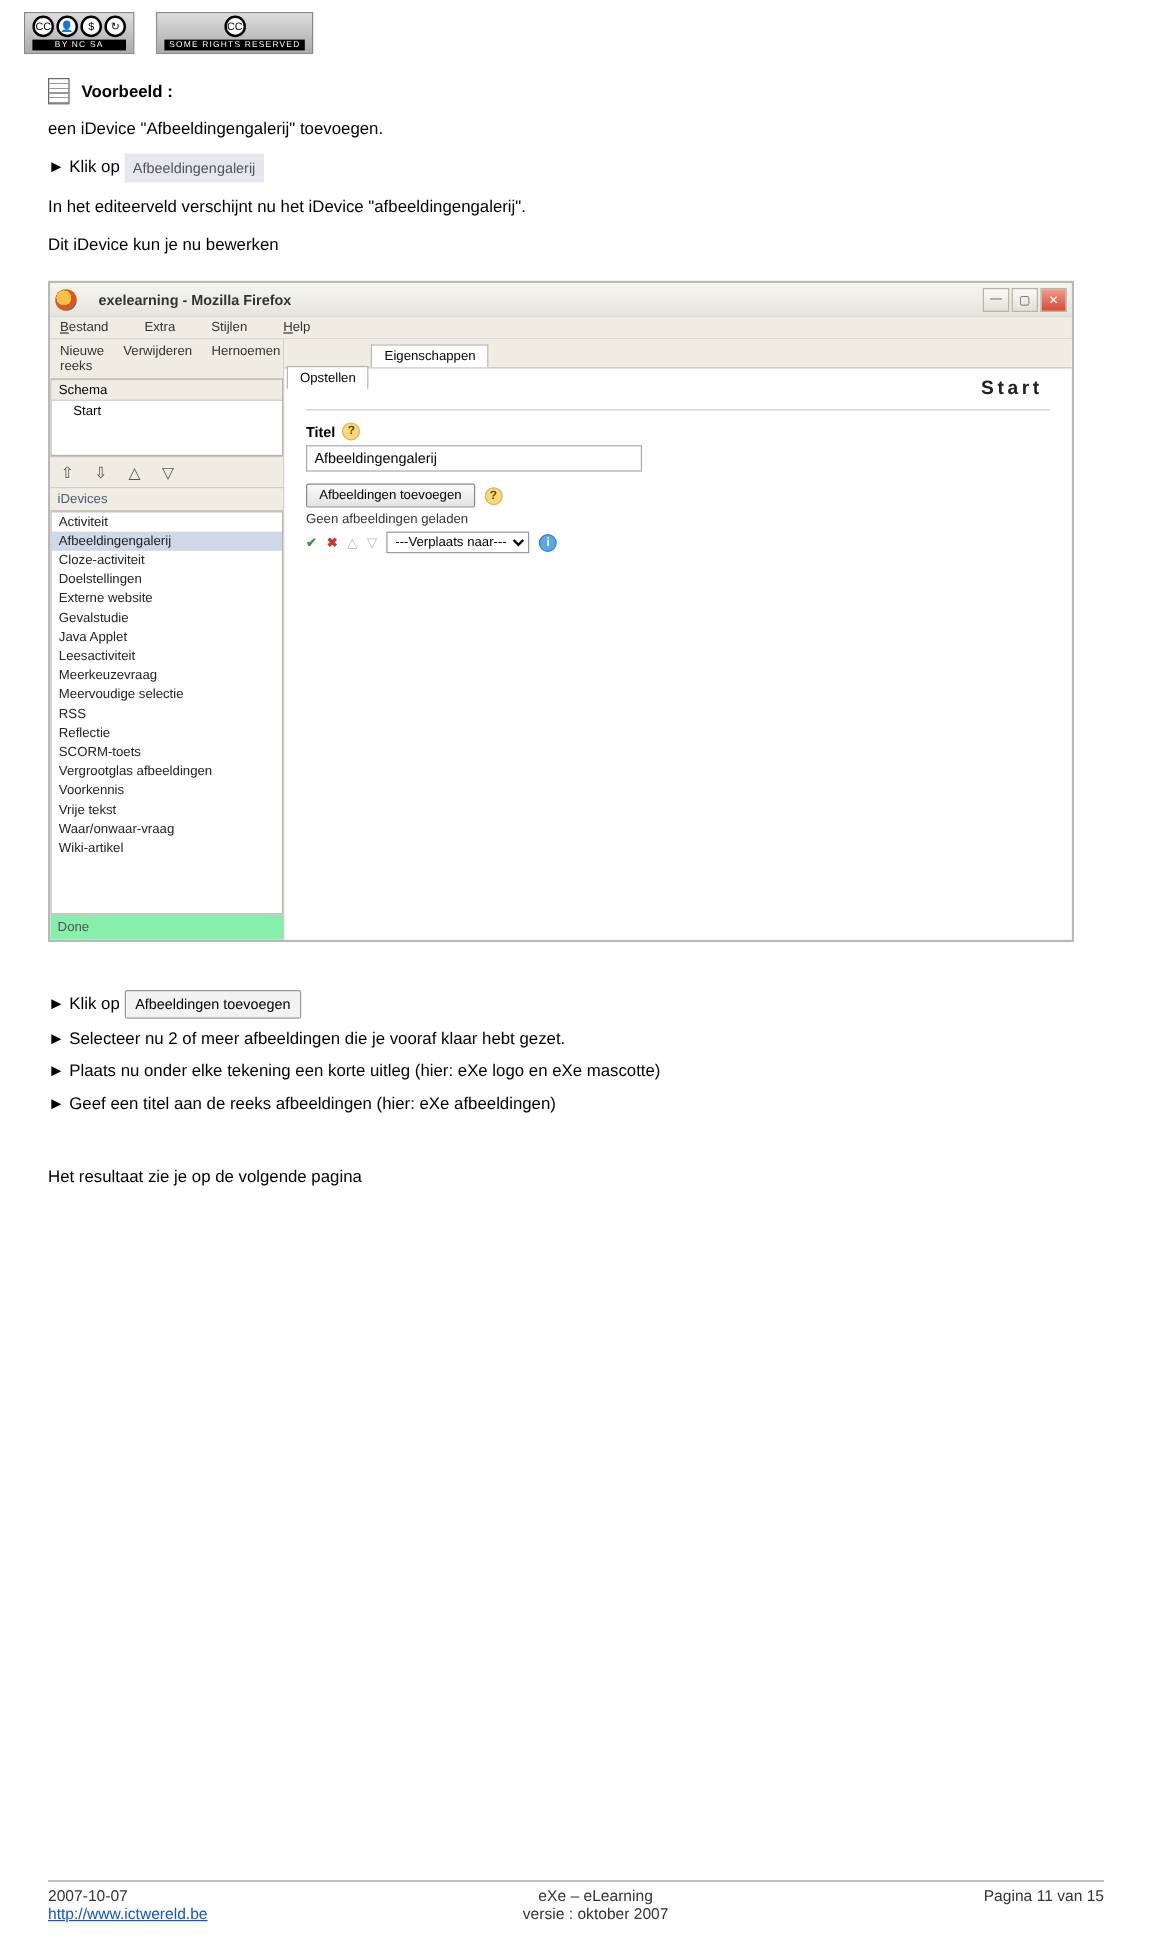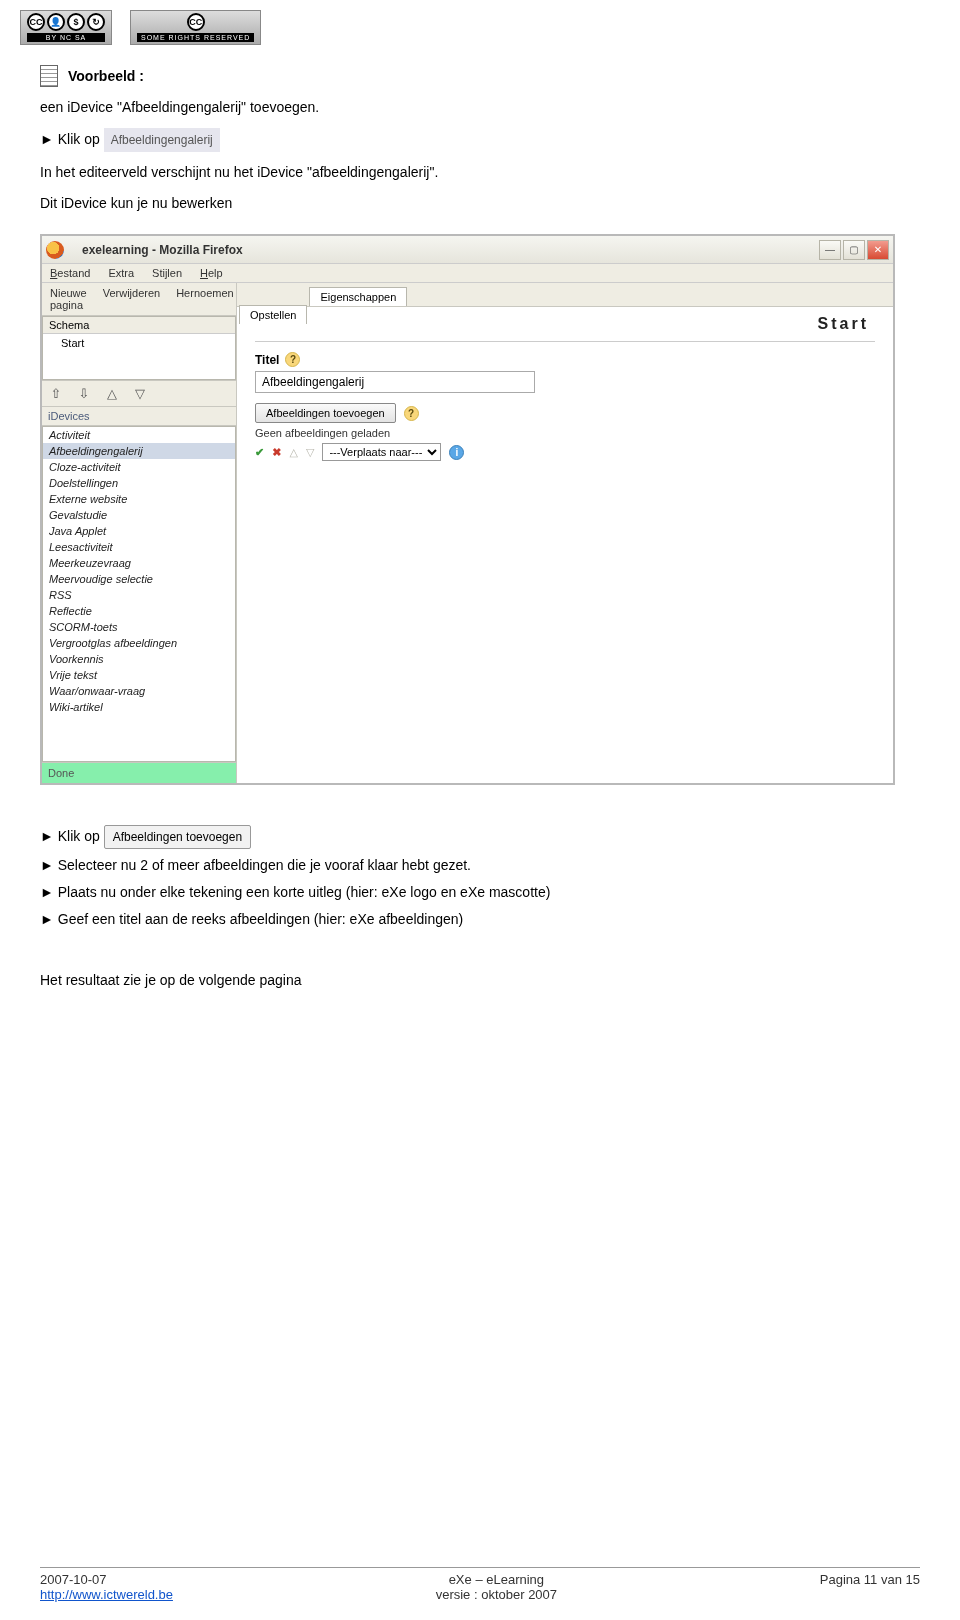--- a/index.html
+++ b/index.html
@@ -39,21 +39,21 @@
     gap: 2px;
     align-items: center;
   }
   .cc-circle {
     width: 18px; height: 18px;
     border: 2px solid #000;
     border-radius: 50%;
     display: flex;
     align-items: center;
     justify-content: center;
-    font-weight: bold;
+    font-weight: normal;
     font-size: 9px;
     background: #fff;
   }
   .cc-badge .bar {
     background: #000;
     color: #fff;
     font-size: 7px;
     letter-spacing: 1px;
     padding: 1px 4px;
     margin-top: 2px;
@@ -125,21 +125,21 @@
     border: 1px solid #b6b4a7;
     background: linear-gradient(#fafaf6,#e3e1d6);
     display: flex; align-items: center; justify-content: center;
     font-size: 10px; color: #555;
   }
   .win-btn.close { background: linear-gradient(#f29b8e,#d84a33); color: #fff; }
   .ss-menubar {
     background: #efede3;
     border-bottom: 1px solid #ccc;
     padding: 3px 8px;
-    display: flex; gap: 18px;
+    display: flex; gap: 30px;
     color: #333;
   }
   .ss-menubar span { cursor: default; }
   .ss-menubar span u { text-decoration: underline; }
   .ss-body {
     display: flex;
     background: #efede3;
     height: 500px;
   }
   .ss-left {
@@ -191,21 +191,20 @@
   .ss-left .idev-list {
     background: #fff;
     border: 1px solid #b8b7ad;
     flex: 1;
     overflow: hidden;
   }
   .ss-left .idev-list .row {
     padding: 2px 6px;
     font-size: 11px;
     color: #222;
-    font-style: italic;
   }
   .ss-left .idev-list .row.selected {
     background: #cfd8e6;
   }
   .ss-left .done {
     background: #86efac;
     border-top: 1px solid #c9c8c0;
     padding: 4px 6px;
     font-size: 11px;
     color: #555;
@@ -371,21 +370,21 @@
       <span><u>B</u><span></span>estand</span>
       <span>Extra</span>
       <span>Stijlen</span>
       <span><u>H</u>elp</span>
     </div>
 
     <div class="ss-body">
 
       <div class="ss-left">
         <div class="actions">
-          <span>Nieuwe pagina</span>
+          <span>Nieuwe reeks</span>
           <span>Verwijderen</span>
           <span>Hernoemen</span>
         </div>
         <div class="schema">
           <div class="hdr">Schema</div>
           <div class="item">Start</div>
         </div>
         <div class="toolbar">
           <span class="tb-icon">⇧</span>
           <span class="tb-icon">⇩</span>

